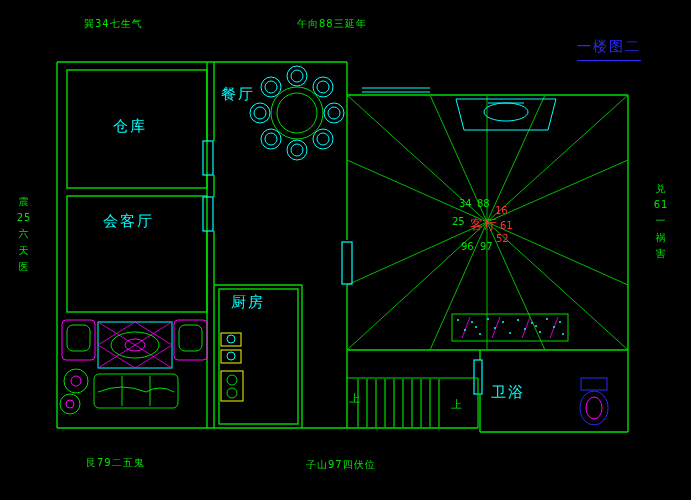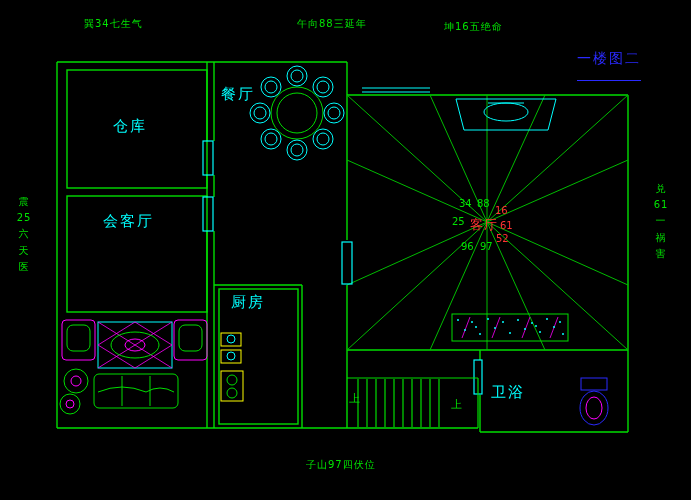--- a/index.html
+++ b/index.html
@@ -4,21 +4,21 @@
 <style>
   * { margin:0; padding:0; box-sizing:border-box; }
   html,body { background:#000; }
   body { width:691px; height:500px; font-family:"DejaVu Sans", sans-serif; }
   .canvas { position:relative; width:691px; height:500px; background:#000; overflow:hidden; }
   svg.plan { position:absolute; left:0; top:0; }
   .lbl { position:absolute; color:#00e400; font-size:10px; letter-spacing:1px; white-space:nowrap; }
   .room { position:absolute; color:#00ffff; font-size:15px; font-weight:normal; letter-spacing:2px; white-space:nowrap; }
   .vert { white-space:pre-line; text-align:center; line-height:1.62; width:24px; }
   .title { position:absolute; color:#2a2aff; font-size:14px; letter-spacing:2px;
-           border-bottom:1px solid #2a2aff; padding-bottom:12px;margin-top:12px; }
+           border-bottom:1px solid #2a2aff; padding-bottom:4px; }
   .cnum { position:absolute; font-size:10px; color:#00e400; line-height:1; }
   .cred { color:#ff3232; }
   .clab { font-size:13px; letter-spacing:1px; }
   .up { position:absolute; color:#00e400; font-size:11px; line-height:1; }
 
   .pos-ttl{left:577px;top:38px}
   .pos-tl{left:84px;top:17px}
   .pos-tc{left:297px;top:17px}
   .pos-tr{left:444px;top:20px}
   .pos-l{left:12px;top:194px}
@@ -188,31 +188,31 @@
       <rect x="581" y="378" width="26" height="12" stroke="#2a2aff"></rect>
       <ellipse cx="594" cy="408" rx="14" ry="17" stroke="#2a2aff"></ellipse>
       <ellipse cx="594" cy="408" rx="8" ry="11" stroke="#ff00ff"></ellipse>
     </g>
   </svg>
 
   <div class="title pos-ttl">一楼图二</div>
 
   <div class="lbl pos-tl">巽34七生气</div>
   <div class="lbl pos-tc">午向88三延年</div>
-  <div class="lbl pos-tr">坤16五绝命</div>
   <div class="lbl vert pos-l">震
 25
 六
 天
 医</div>
   <div class="lbl vert pos-r">兑
 61
 一
 祸
 害</div>
+  <div class="lbl pos-bl">艮79二五鬼</div>
   <div class="lbl pos-bc">子山97四伏位</div>
 
   <div class="room pos-storage">仓库</div>
   <div class="room pos-dining">餐厅</div>
   <div class="room pos-reception">会客厅</div>
   <div class="room pos-kitchen">厨房</div>
   <div class="room pos-bath">卫浴</div>
 
   <div class="up pos-up-l">上</div>
   <div class="up pos-up-r">上</div>

